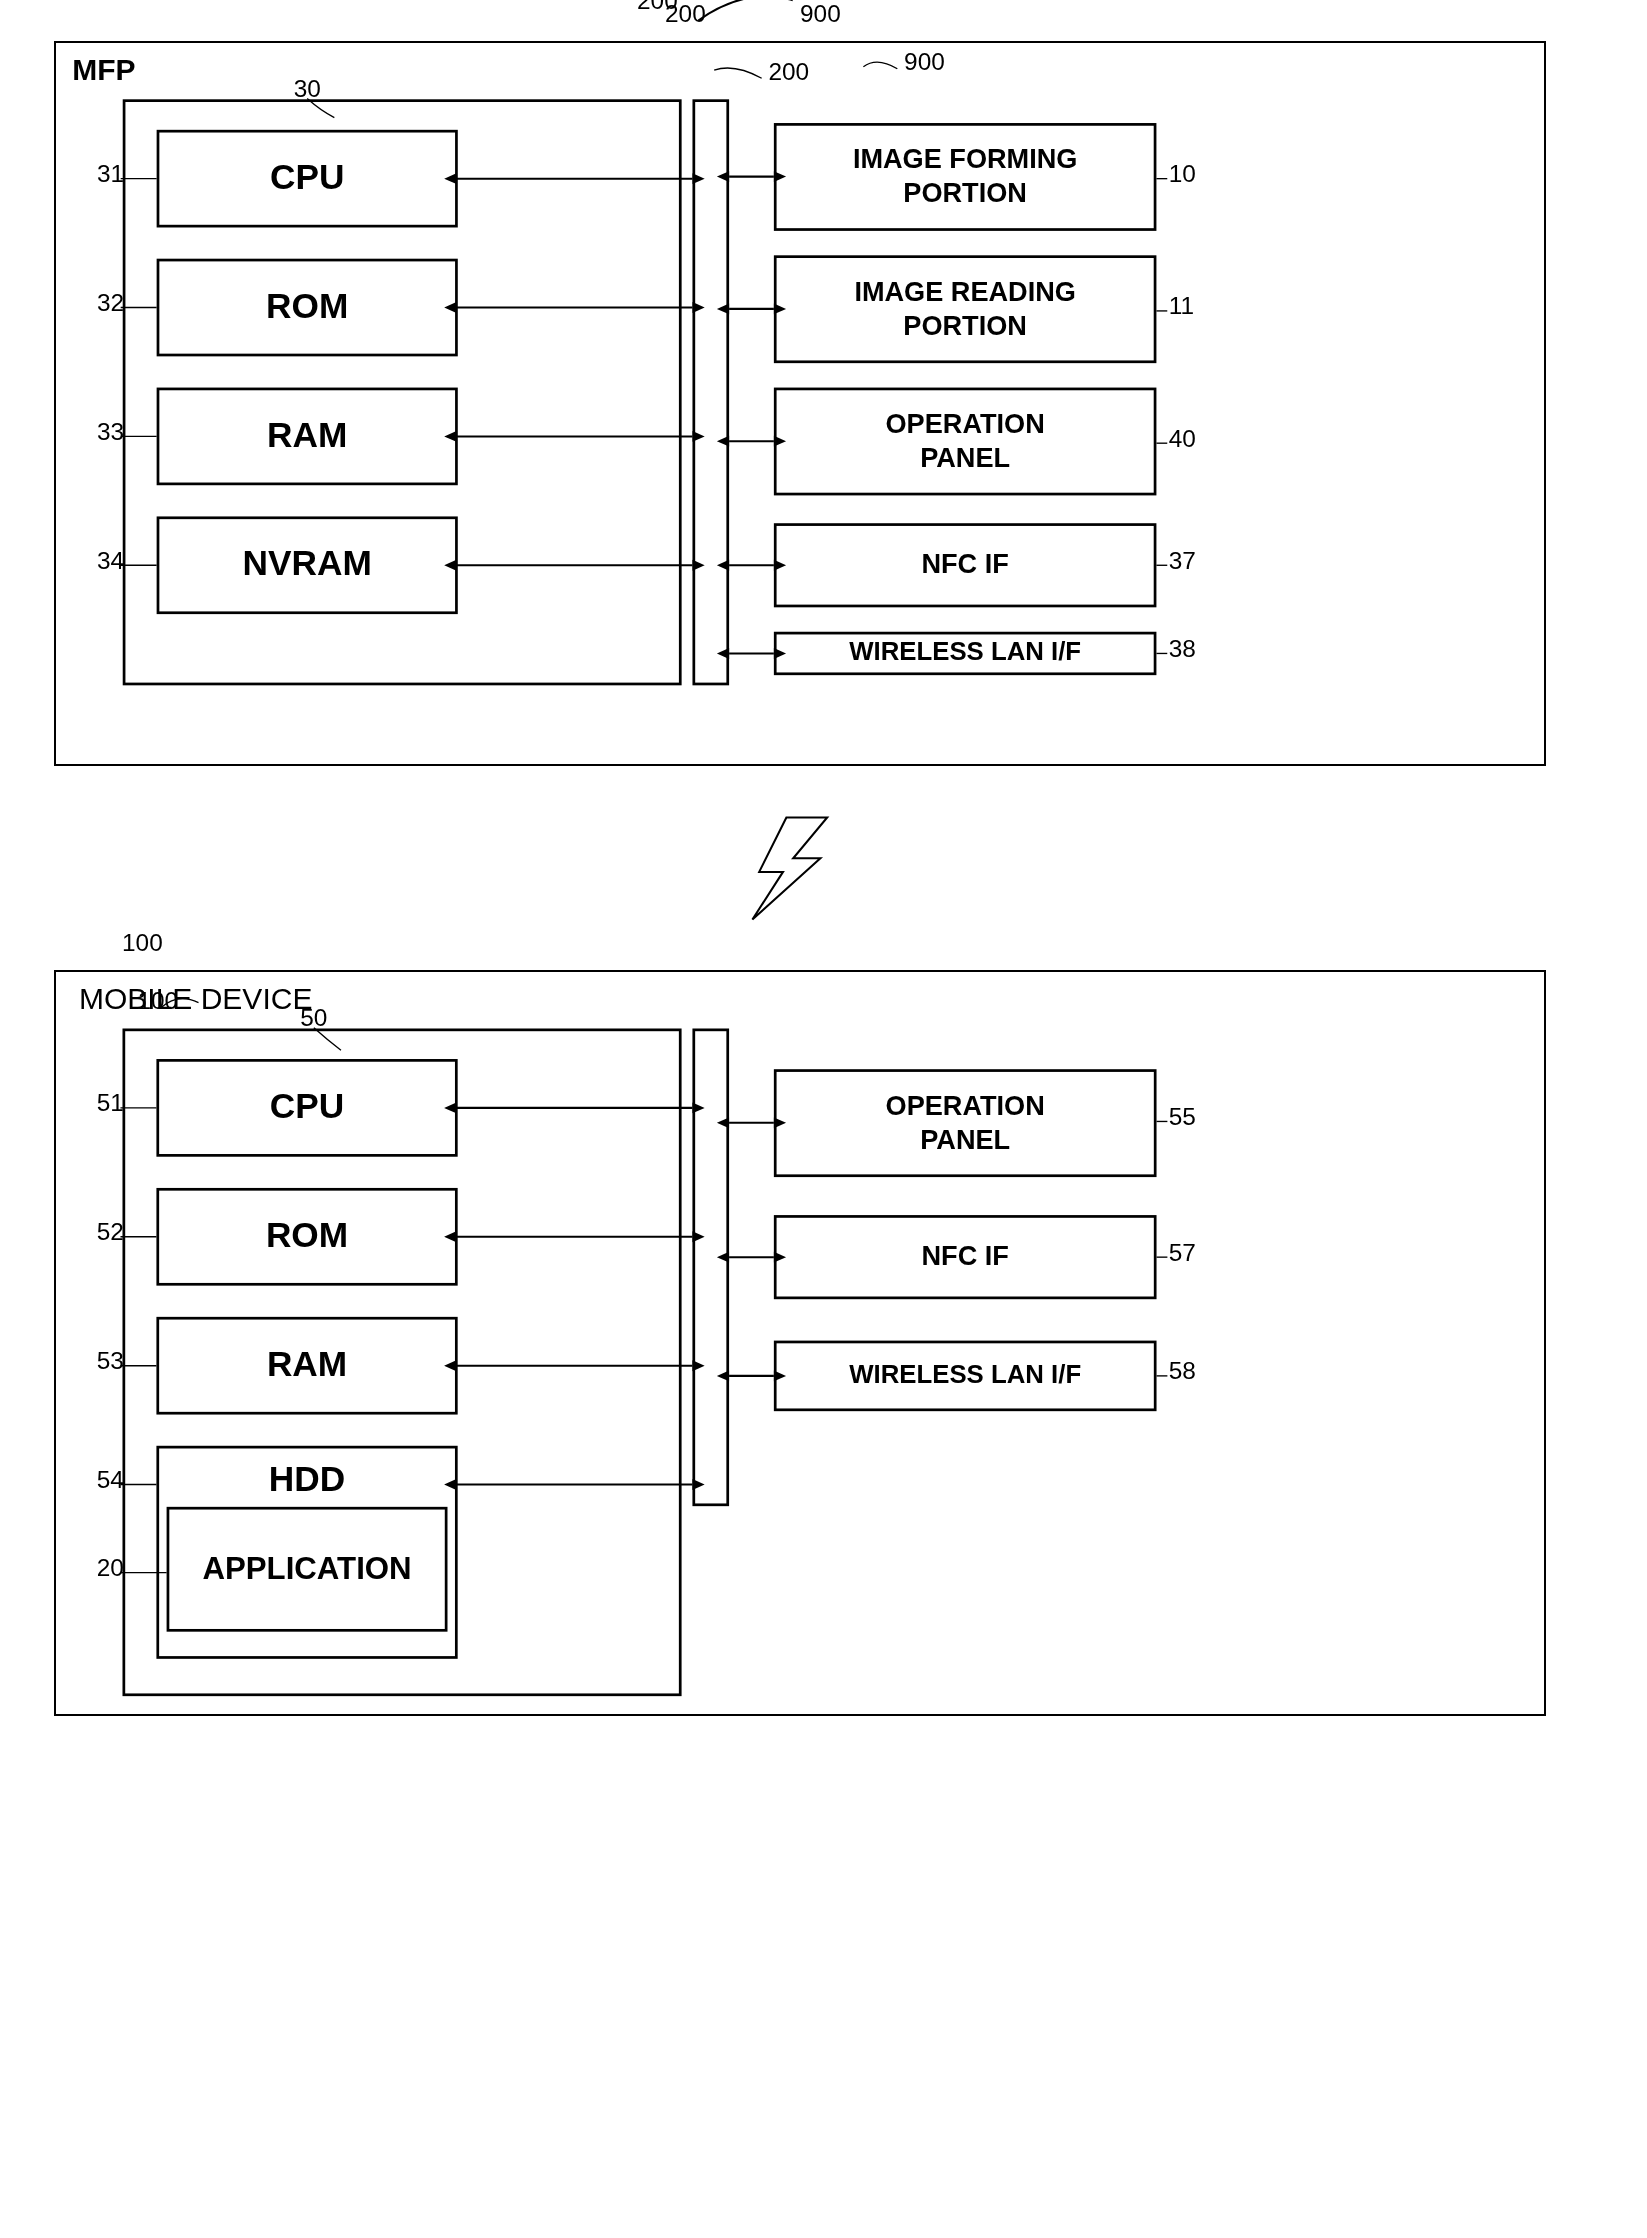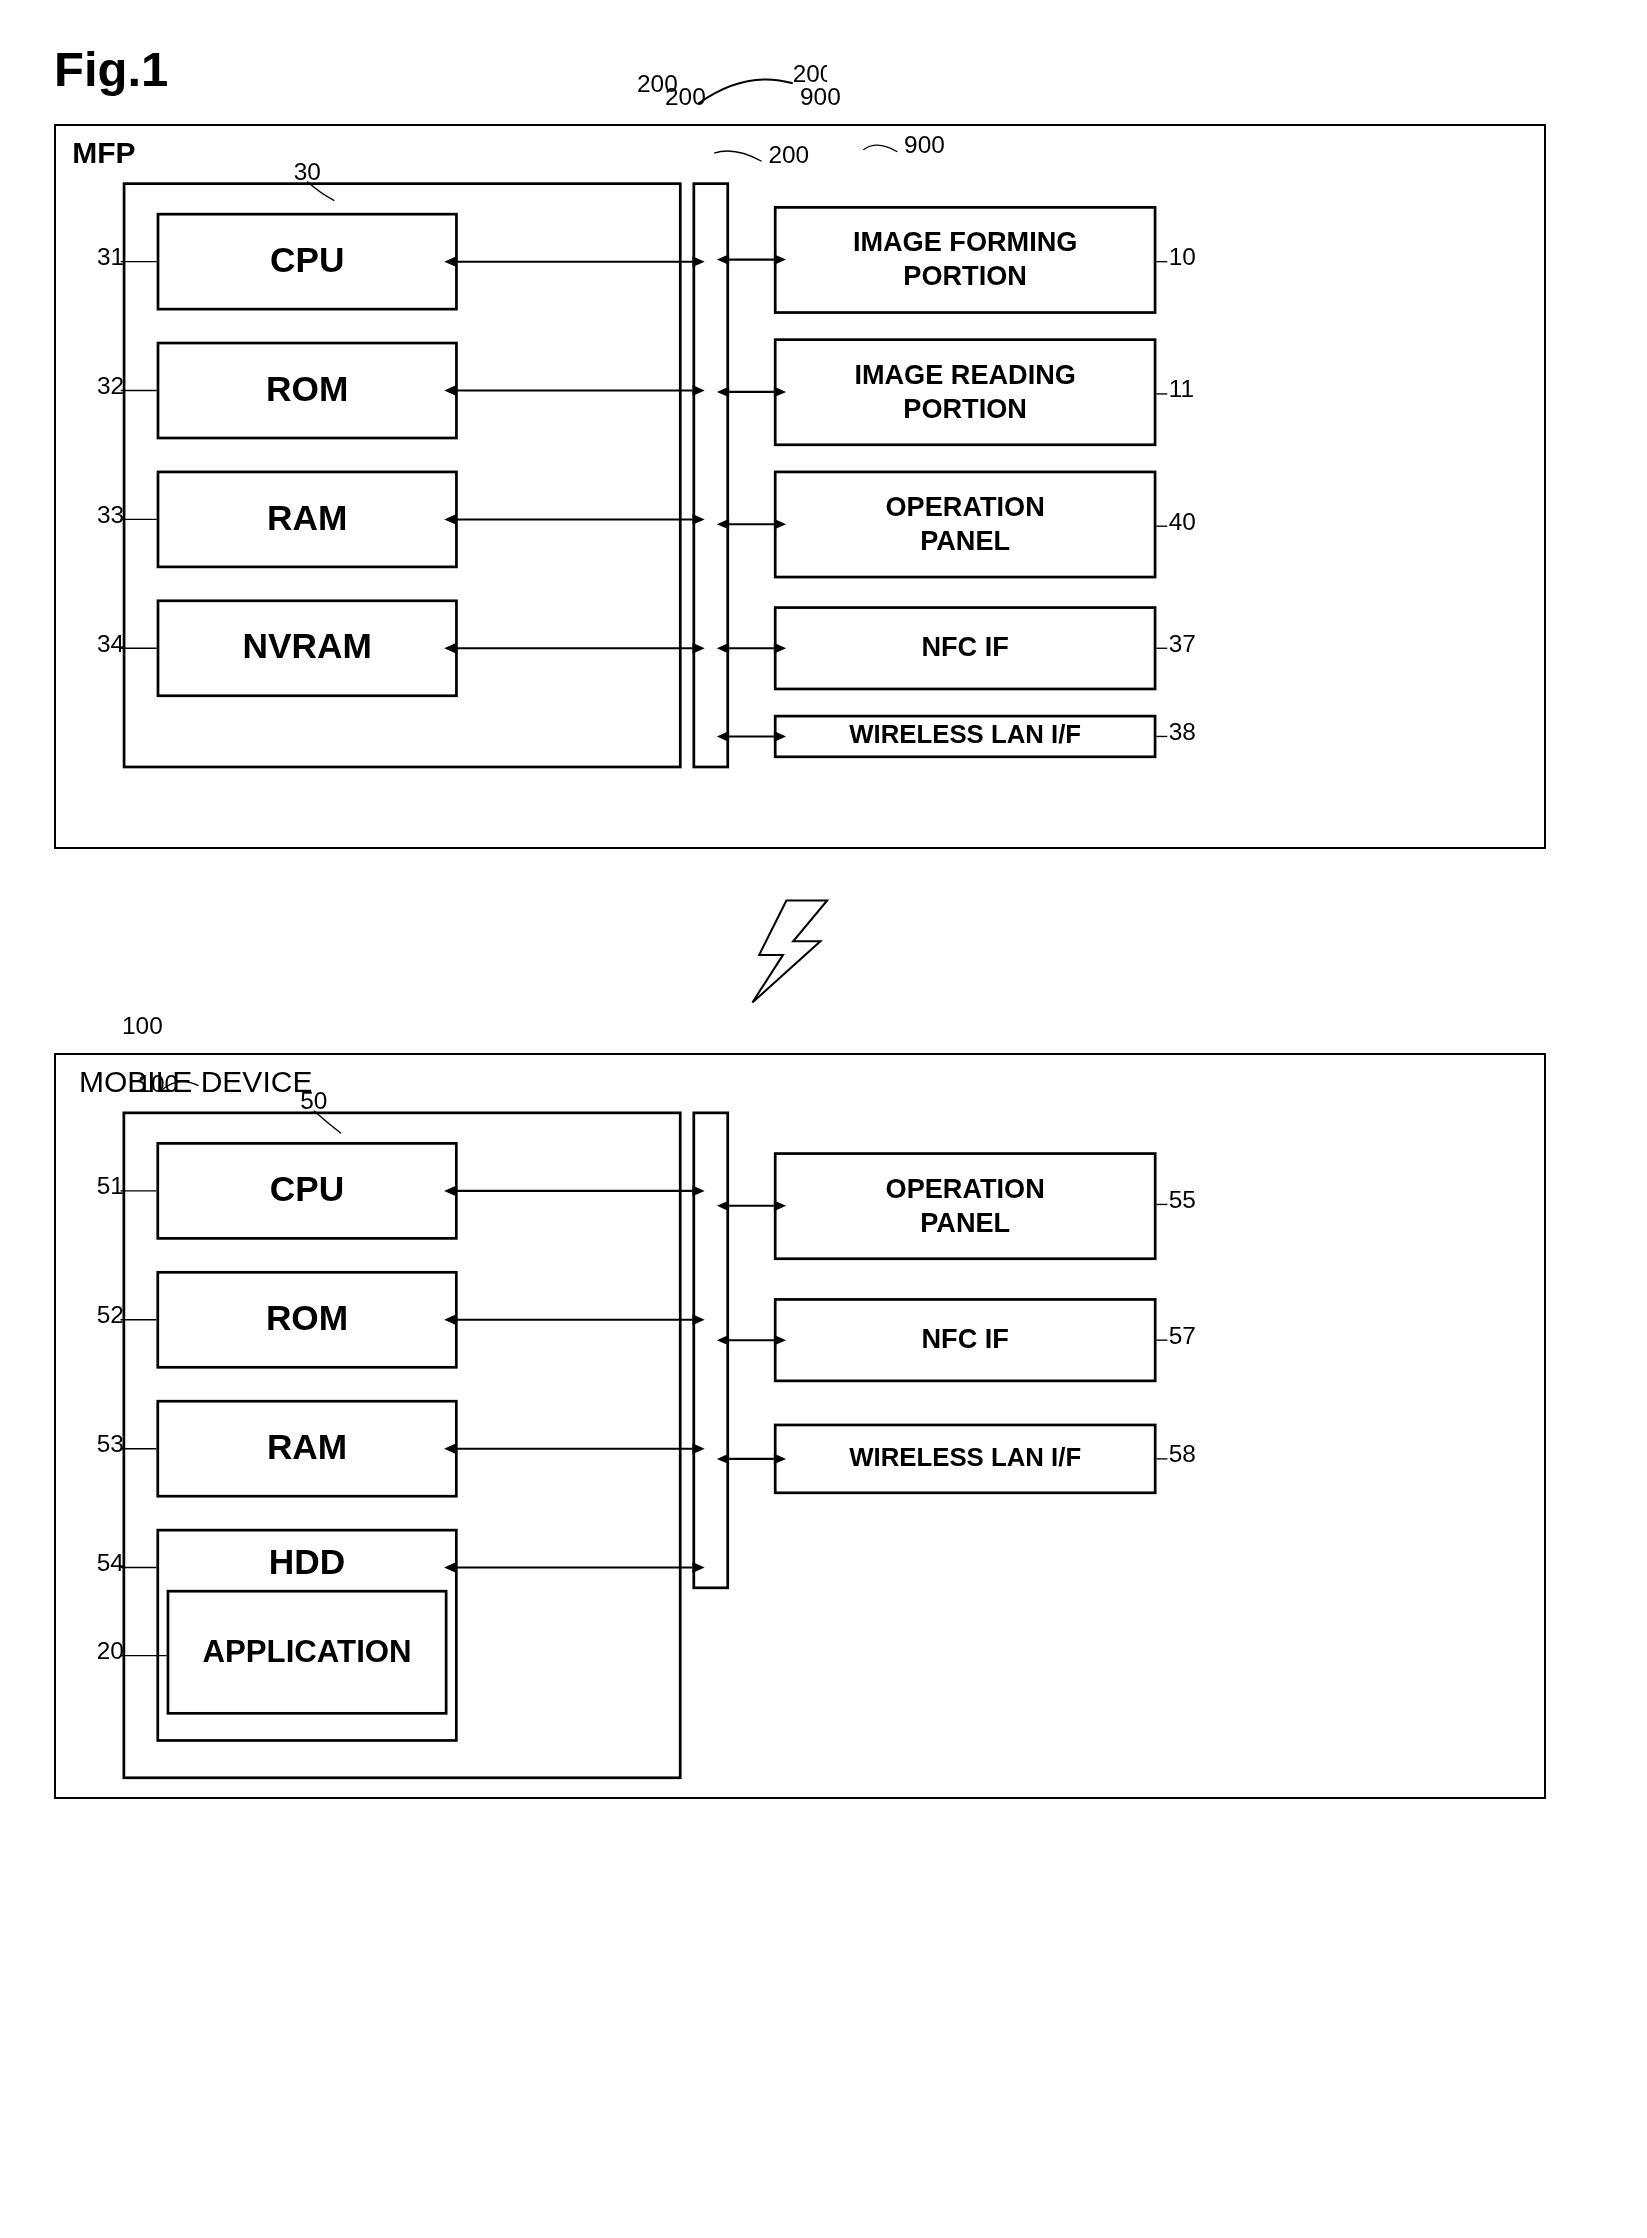--- a/index.html
+++ b/index.html
@@ -60,21 +60,20 @@
       left: 23px;
       font-size: 30px;
       font-weight: normal;
     }
   </style>
 </head>
 <body>
 
 <div class="page-content">
 
-  <div class="fig-title">Fig.1</div>
 
   <div class="diagram-area">
 
     <div style="position:relative; width:1492px; margin-bottom:18px;text-align:right;">
 
       <div style="position:absolute; top:-54px; left:583px; font-size:24.4px;">200</div>
       <div style="position:absolute; top:-54px; left:583px; font-size:24.4px;">
         <svg width="136" height="54" style="position:absolute; left:54px; top:-6.8px;font-size:36px" viewBox="0 0 200 80">
           <path d="M10,60 Q80,10 150,30" stroke="#000" stroke-width="3" fill="none"></path>
           <text x="150" y="28" font-size="36" font-family="Arial">200</text>

